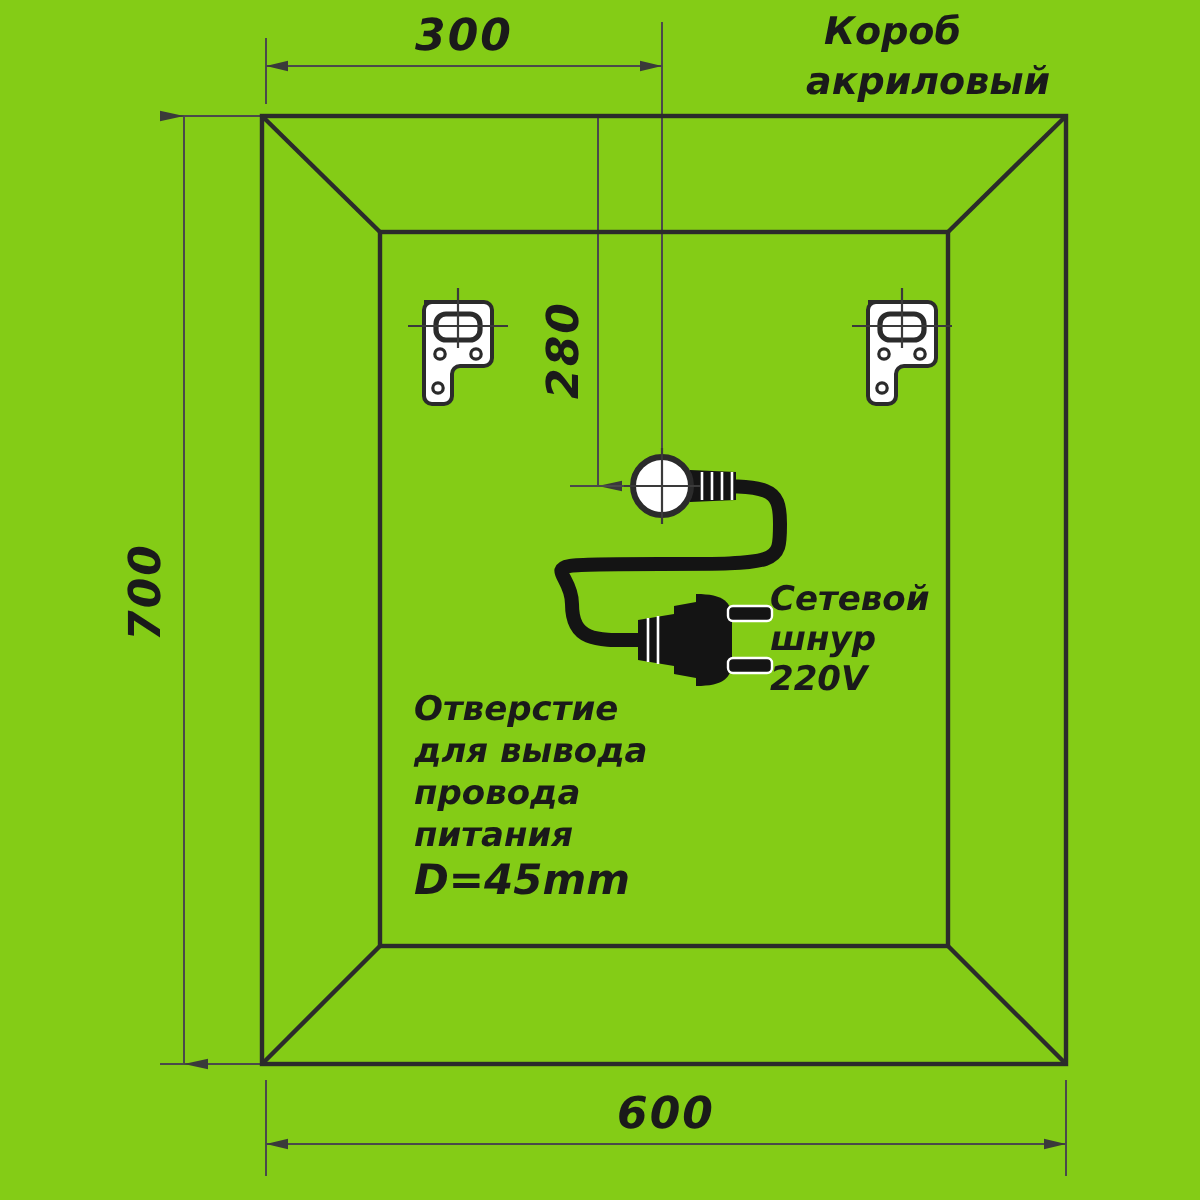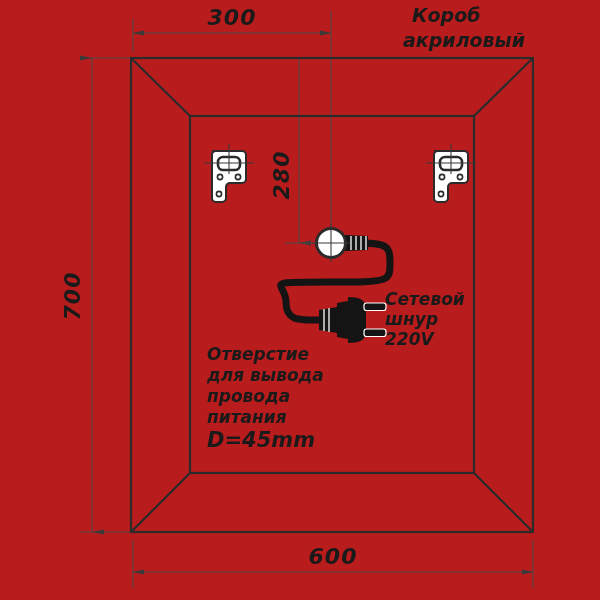--- a/index.html
+++ b/index.html
@@ -1,18 +1,18 @@
 <!DOCTYPE html>
 <html><head>
 <meta charset="utf-8">
 <style>
   html,body{margin:0;padding:0;background:#ffffff;}
   body{width:600px;height:600px;overflow:hidden;
        font-family:"DejaVu Sans",sans-serif;}
-  #stage{position:relative;width:600px;height:600px;background:#b91c1c;}
+  #stage{position:relative;width:600px;height:600px;background:#84cc16;}
   svg#drawing{position:absolute;left:0;top:0;width:600px;height:600px;display:block;}
   text{font-family:"DejaVu Sans",sans-serif;fill:#1a1a1a;}
   .dimtext{font-size:22px;font-style:italic;font-weight:700;letter-spacing:1px;}
   .notetext{font-size:17px;font-style:italic;font-weight:700;}
   .titletext{font-size:19px;font-style:italic;font-weight:700;}
   .bigtext{font-size:21px;font-style:italic;font-weight:700;}
   .thin{stroke:#4a4a4a;stroke-width:1;fill:none;}
   .frame{stroke:#2b2b2b;stroke-width:2.2;fill:none;stroke-linejoin:miter;}
   .cable{stroke:#141414;fill:none;stroke-linecap:round;stroke-linejoin:round;}
   .cross{stroke:#3a3a3a;stroke-width:1.1;fill:none;}

